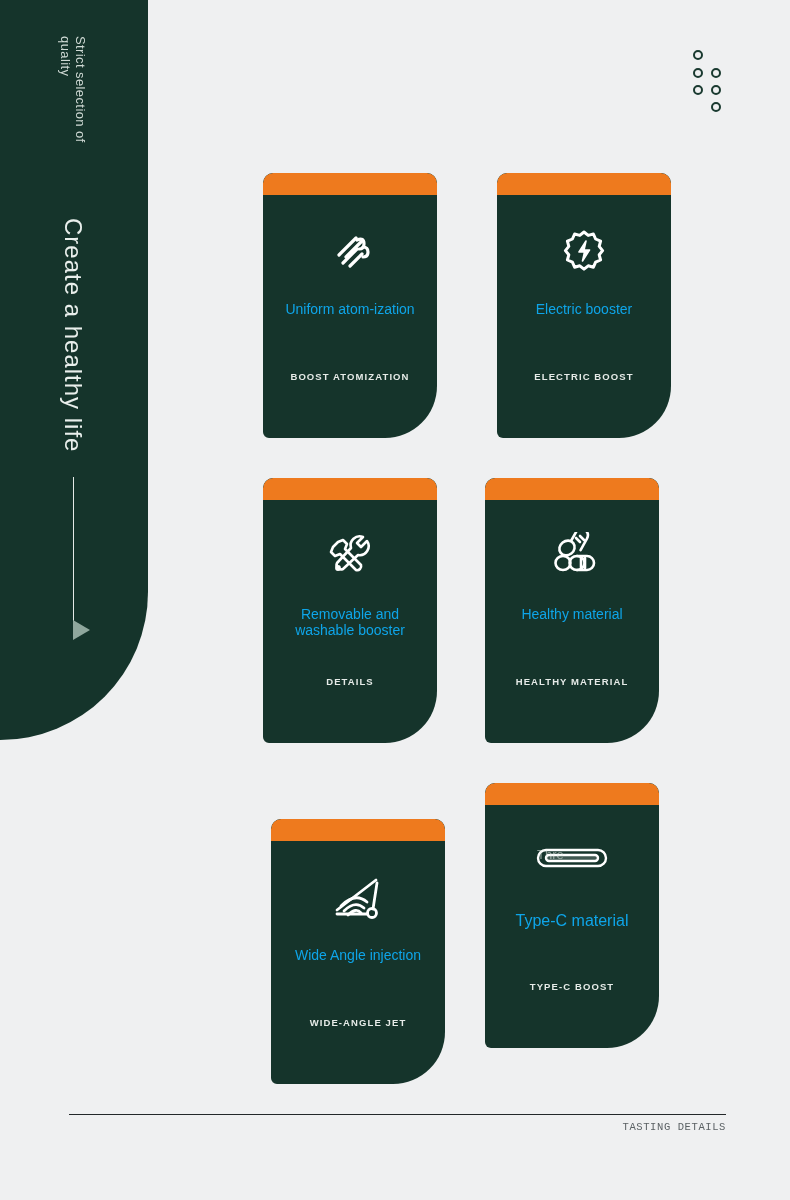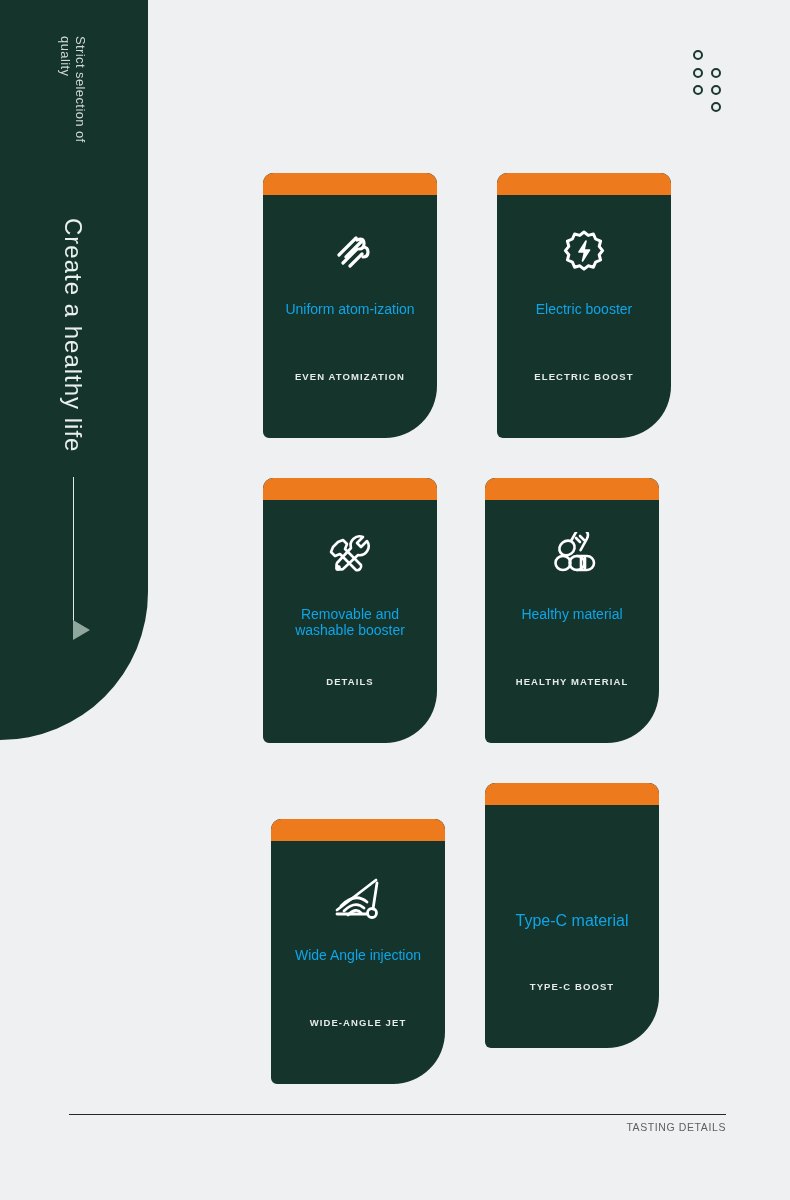--- a/index.html
+++ b/index.html
@@ -167,20 +167,21 @@
     height: 1px;
     background: #23282a;
   }
   #footer-label {
     position: absolute;
     right: 64px;
     top: 1121px;
     font-size: 10.5px;
     letter-spacing: .6px;
     color: #5b6164;
+    font-family: Liberation Mono, monospace;
   }
 </style>
 </head>
 <body>
 
 <div id="sidebar">
   <div class="vtext" id="eyebrow">Strict selection of
 quality</div>
   <div class="vtext" id="headline">Create a healthy life</div>
   <div id="rule-line"></div>
@@ -204,21 +205,21 @@
       <svg width="48" height="48" viewBox="0 0 48 48" fill="none" stroke="#fff" stroke-width="3.2" stroke-linecap="round">
         <path d="M30 11 L13 28"></path>
         <path d="M36 14 L20 30"></path>
         <path d="M17 36 L31 22"></path>
         <path d="M24 39 L36 27"></path>
         <path d="M31 13 q7 -3 7 4 q0 5 -5 5"></path>
         <path d="M37 20 q5 0 5 5 q0 5 -5 5"></path>
       </svg>
     </div>
     <div class="card-title">Uniform atom-ization</div>
-    <div class="card-sub">EVEN ATOMIZATION</div>
+    <div class="card-sub">BOOST ATOMIZATION</div>
   </div>
 
   <div class="card" style="left:222px; top:0px;margin-left:12px;">
     <div class="card-top-bar"></div>
     <div class="card-icon">
       <svg width="48" height="48" viewBox="0 0 48 48" fill="none" stroke="#fff" stroke-width="3" stroke-linejoin="round" stroke-linecap="round">
         <path d="M24 5 l4.2 3.4 5.2-1.4 2.2 5 5 2.2 -1.4 5.2 3.4 4.2 -3.4 4.2 1.4 5.2 -5 2.2 -2.2 5 -5.2-1.4 -4.2 3.4 -4.2-3.4 -5.2 1.4 -2.2-5 -5-2.2 1.4-5.2 -3.4-4.2 3.4-4.2 -1.4-5.2 5-2.2 2.2-5 5.2 1.4z"></path>
         <path d="M26 14 l-7 11 h5.5 l-2 9 7-11 h-5.5z" fill="#fff" stroke-width="1.6"></path>
       </svg>
     </div>
@@ -268,20 +269,28 @@
         <circle cx="40" cy="39" r="4.5"></circle>
         <path d="M41 35 L45 9"></path>
       </svg>
     </div>
     <div class="card-title">Wide Angle injection</div>
     <div class="card-sub">WIDE-ANGLE JET</div>
   </div>
 
   <div class="card" style="left:222px; top:610px;">
     <div class="card-top-bar"></div>
+    <div class="card-icon" style="top:60px; height:30px; position:absolute;">
+      <svg width="72" height="24" viewBox="0 0 72 24" fill="none" stroke="#fff" stroke-width="2.4" stroke-linejoin="round">
+        <rect x="2" y="4" width="68" height="16" rx="8"></rect>
+        <path d="M14 9 h44 a3 3 0 0 1 0 6 H14 a3 3 0 0 1 0 -6z" fill="#fff" stroke="none" opacity=".18"></path>
+        <path d="M13 9 h46 a3 3 0 0 1 0 6 H13 a3 3 0 0 1 0 -6z"></path>
+      </svg>
+      <span class="ghost" style="left:52px; top:4px;">Thre</span>
+    </div>
     <div class="card-title lg">Type-C material</div>
     <div class="card-sub">TYPE-C BOOST</div>
   </div>
 
 </div>
 
 <div id="footer-rule"></div>
 <div id="footer-label">TASTING DETAILS</div>
 
 </body></html>

